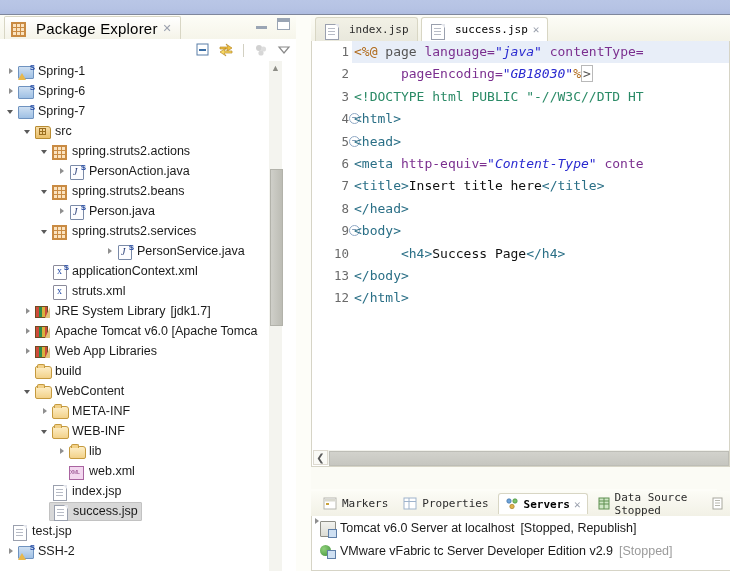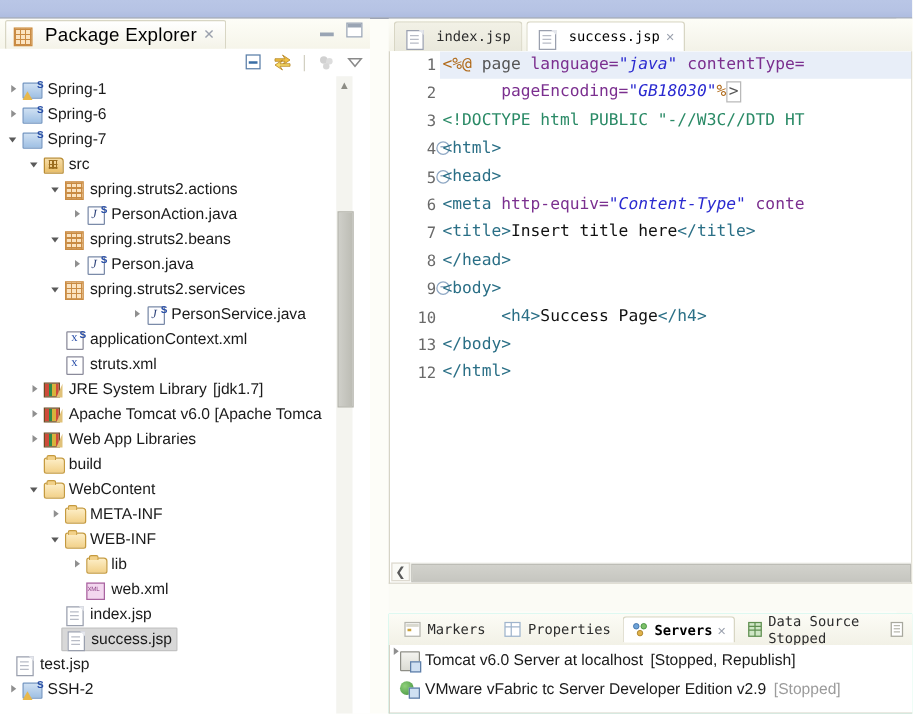--- a/index.html
+++ b/index.html
@@ -138,21 +138,21 @@
   .t-txt{color:#111;}
   .t-plain{color:#555;}
   .caretbox{border:1px solid #b9b9b9;padding:0 1px;}
   .ed-hsb{position:absolute;left:1px;bottom:1px;width:417px;height:15px;background:#f2f2ec;}
   .ed-hsb .lf{position:absolute;left:0;top:0;width:15px;height:15px;background:#fafaf6;border:1px solid #dedad0;
      box-sizing:border-box;display:flex;align-items:center;justify-content:center;color:#5a5a5a;font-size:10px;}
   .ed-hsb .thumb{position:absolute;left:16px;top:1px;width:398px;height:13px;
      background:linear-gradient(180deg,#d2d2cc,#c6c6c0);border:1px solid #bdbdb6;}
 
   
-  .bottom{position:absolute;left:311px;top:491px;width:419px;height:80px;background:#5eead4;}
+  .bottom{position:absolute;left:311px;top:491px;width:419px;height:80px;background:#ef4444;}
   .bt-tabrow{position:absolute;left:0;top:0;width:419px;height:25px;display:flex;align-items:center;
      gap:3px;padding-left:6px;background:linear-gradient(to bottom,#fcfcf6,#f2f1e6);}
   .bt-tab{display:flex;align-items:center;gap:4px;padding:2px 6px;height:21px;box-sizing:border-box;
      font-family:"DejaVu Sans Mono",monospace;font-size:11px;color:#2b2b2b;}
   .bt-tab.active{background:#ffffff;border:1px solid #d8d6c4;border-bottom:none;border-radius:3px 3px 0 0;
      font-weight:bold;color:#000;}
   .bt-body{position:absolute;left:0;top:25px;width:442px;height:55px;background:#ffffff;
      border:1px solid #d6d4c6;border-top:none;box-sizing:border-box;overflow:hidden;text-align:center;}
   .srow{height:23px;display:flex;align-items:center;white-space:nowrap;padding-left:6px;font-size:12.5px;}
   .srow .arrow{margin-right:2px;}

